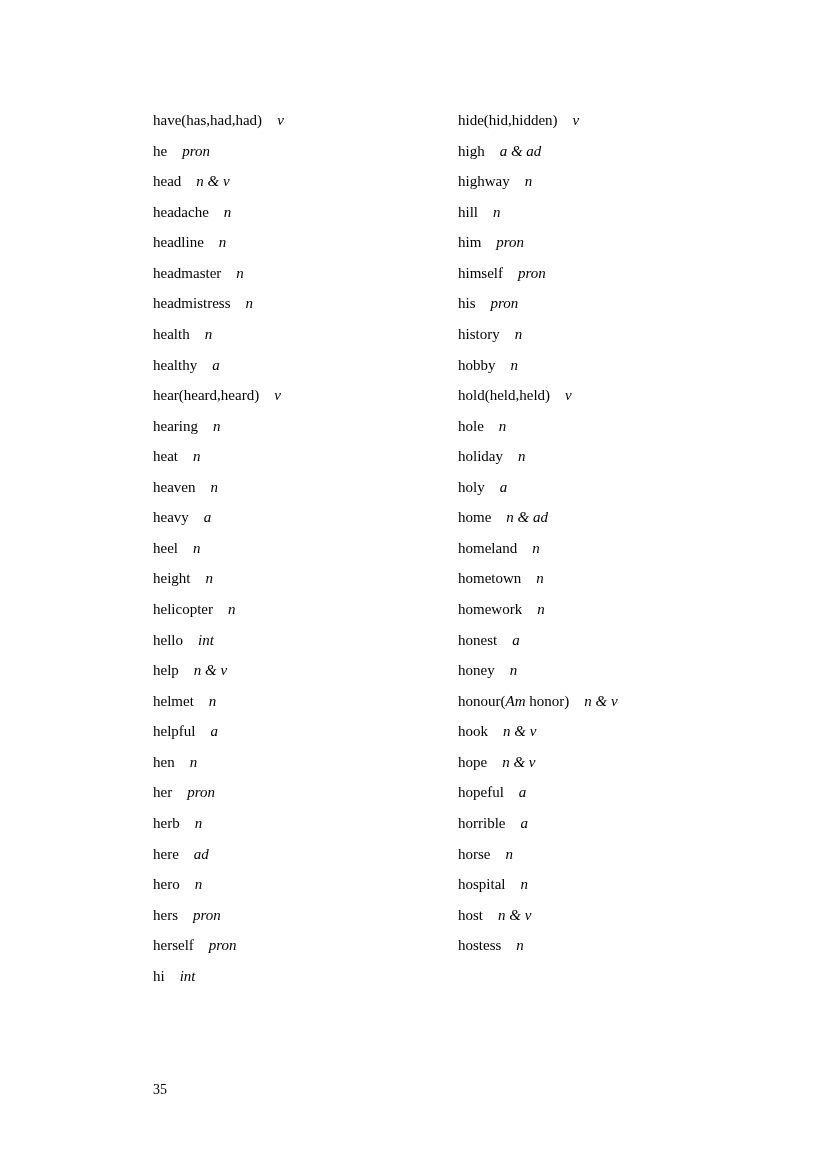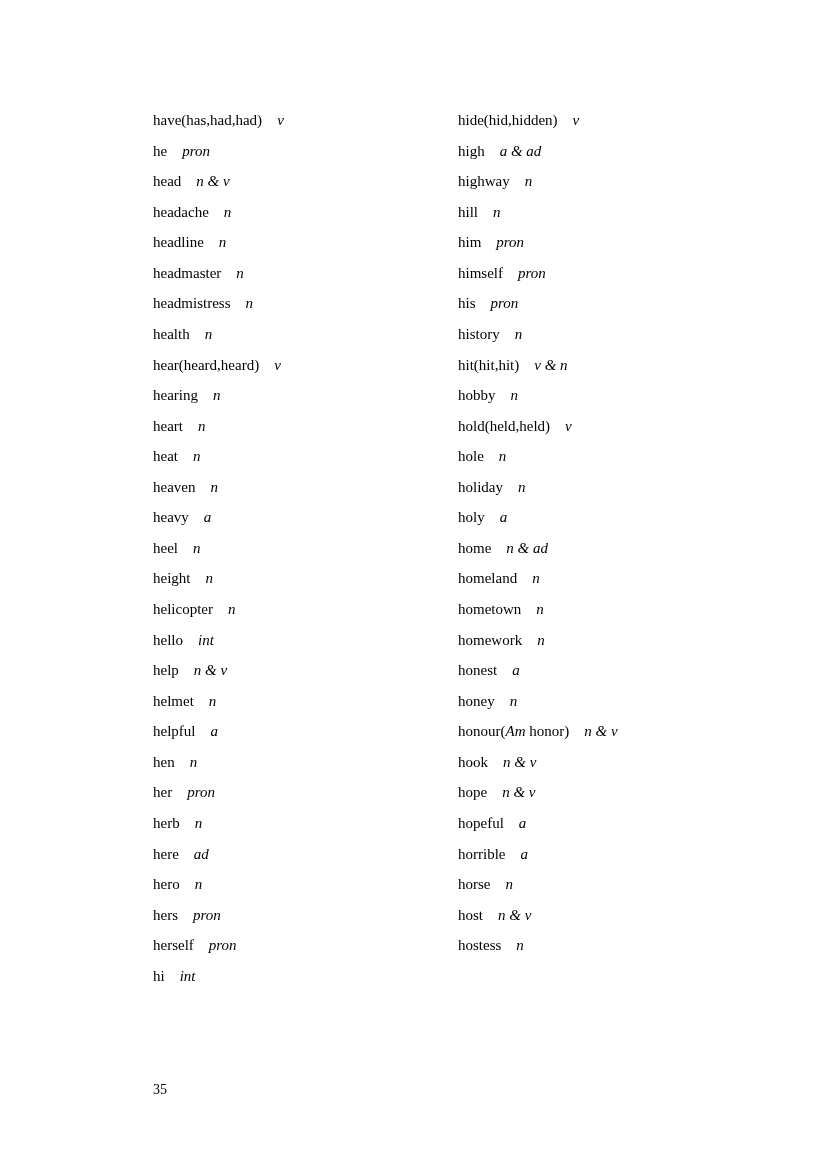--- a/index.html
+++ b/index.html
@@ -48,23 +48,23 @@
 <div class="page">
   <div class="col col-left" id="col-left">
       <div class="entry"><span class="word">have(has,had,had)</span><span class="pos">v</span></div>
       <div class="entry"><span class="word">he</span><span class="pos">pron</span></div>
       <div class="entry"><span class="word">head</span><span class="pos">n &amp; v</span></div>
       <div class="entry"><span class="word">headache</span><span class="pos">n</span></div>
       <div class="entry"><span class="word">headline</span><span class="pos">n</span></div>
       <div class="entry"><span class="word">headmaster</span><span class="pos">n</span></div>
       <div class="entry"><span class="word">headmistress</span><span class="pos">n</span></div>
       <div class="entry"><span class="word">health</span><span class="pos">n</span></div>
+      <div class="entry"><span class="word">healthy</span><span class="pos">a</span></div>
       <div class="entry"><span class="word">hear(heard,heard)</span><span class="pos">v</span></div>
       <div class="entry"><span class="word">hearing</span><span class="pos">n</span></div>
-      <div class="entry"><span class="word">heart</span><span class="pos">n</span></div>
       <div class="entry"><span class="word">heat</span><span class="pos">n</span></div>
       <div class="entry"><span class="word">heaven</span><span class="pos">n</span></div>
       <div class="entry"><span class="word">heavy</span><span class="pos">a</span></div>
       <div class="entry"><span class="word">heel</span><span class="pos">n</span></div>
       <div class="entry"><span class="word">height</span><span class="pos">n</span></div>
       <div class="entry"><span class="word">helicopter</span><span class="pos">n</span></div>
       <div class="entry"><span class="word">hello</span><span class="pos">int</span></div>
       <div class="entry"><span class="word">help</span><span class="pos">n &amp; v</span></div>
       <div class="entry"><span class="word">helmet</span><span class="pos">n</span></div>
       <div class="entry"><span class="word">helpful</span><span class="pos">a</span></div>
@@ -79,35 +79,35 @@
     </div>
   <div class="col col-right" id="col-right">
       <div class="entry"><span class="word">hide(hid,hidden)</span><span class="pos">v</span></div>
       <div class="entry"><span class="word">high</span><span class="pos">a &amp; ad</span></div>
       <div class="entry"><span class="word">highway</span><span class="pos">n</span></div>
       <div class="entry"><span class="word">hill</span><span class="pos">n</span></div>
       <div class="entry"><span class="word">him</span><span class="pos">pron</span></div>
       <div class="entry"><span class="word">himself</span><span class="pos">pron</span></div>
       <div class="entry"><span class="word">his</span><span class="pos">pron</span></div>
       <div class="entry"><span class="word">history</span><span class="pos">n</span></div>
-      <div class="entry"><span class="word">hit(hit,hit)</span><span class="pos">v &amp; n</span></div>
       <div class="entry"><span class="word">hobby</span><span class="pos">n</span></div>
       <div class="entry"><span class="word">hold(held,held)</span><span class="pos">v</span></div>
       <div class="entry"><span class="word">hole</span><span class="pos">n</span></div>
       <div class="entry"><span class="word">holiday</span><span class="pos">n</span></div>
       <div class="entry"><span class="word">holy</span><span class="pos">a</span></div>
       <div class="entry"><span class="word">home</span><span class="pos">n &amp; ad</span></div>
       <div class="entry"><span class="word">homeland</span><span class="pos">n</span></div>
       <div class="entry"><span class="word">hometown</span><span class="pos">n</span></div>
       <div class="entry"><span class="word">homework</span><span class="pos">n</span></div>
       <div class="entry"><span class="word">honest</span><span class="pos">a</span></div>
       <div class="entry"><span class="word">honey</span><span class="pos">n</span></div>
       <div class="entry"><span class="word"><span>honour(</span><span style="font-style: italic;">Am</span><span> honor)</span></span><span class="pos">n &amp; v</span></div>
       <div class="entry"><span class="word">hook</span><span class="pos">n &amp; v</span></div>
       <div class="entry"><span class="word">hope</span><span class="pos">n &amp; v</span></div>
       <div class="entry"><span class="word">hopeful</span><span class="pos">a</span></div>
       <div class="entry"><span class="word">horrible</span><span class="pos">a</span></div>
       <div class="entry"><span class="word">horse</span><span class="pos">n</span></div>
+      <div class="entry"><span class="word">hospital</span><span class="pos">n</span></div>
       <div class="entry"><span class="word">host</span><span class="pos">n &amp; v</span></div>
       <div class="entry"><span class="word">hostess</span><span class="pos">n</span></div>
     </div>
   <div class="page-number">35</div>
 </div>
 
 </body></html>

